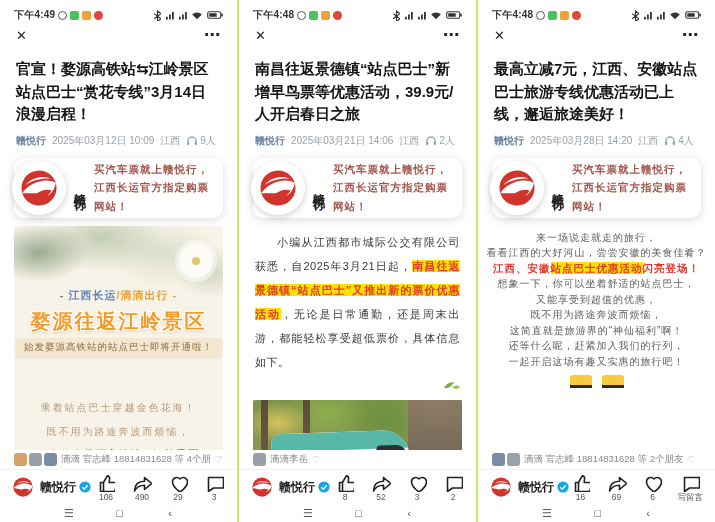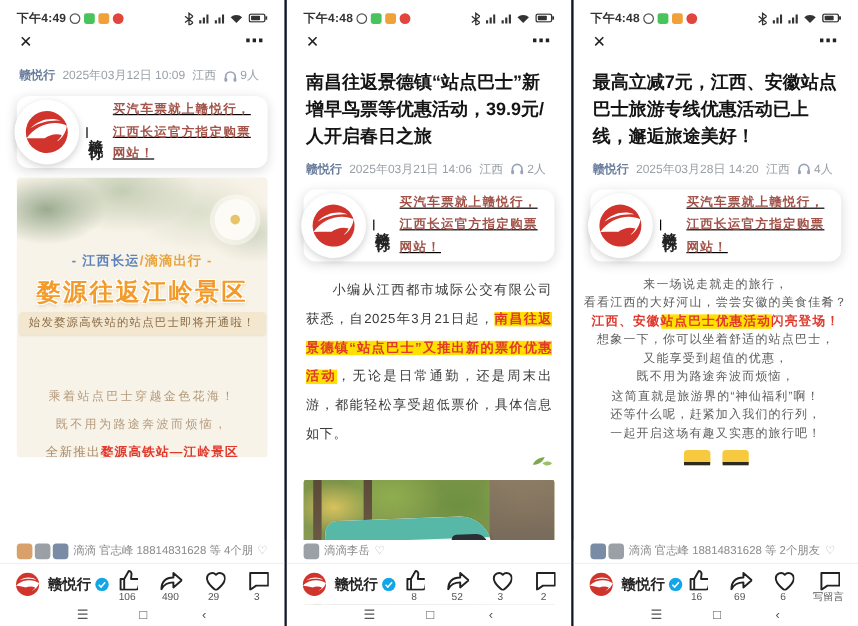--- a/index.html
+++ b/index.html
@@ -1,18 +1,18 @@
 <!DOCTYPE html>
 <html><head>
 <meta charset="utf-8">
 <style>
   * { margin:0; padding:0; box-sizing:border-box; }
   html,body { background:#fff; }
   body { font-family:"Liberation Sans","DejaVu Sans",sans-serif; }
-  .stage { width:715px; height:522px; display:flex; gap:2px; background:#0f172a; overflow:hidden; }
+  .stage { width:715px; height:522px; display:flex; gap:2px; background:#bef264; overflow:hidden; }
   .phone { width:237px; height:522px; background:#fff; position:relative; overflow:hidden; flex:none; }
 
   
   .status { display:flex; align-items:center; justify-content:space-between; padding:8px 14px 0 14px; height:22px; }
   .status-left { display:flex; align-items:center; gap:3px; }
   .status-time { font-size:10px; color:#333; font-weight:700; letter-spacing:.2px; }
   .mini { width:9px; height:9px; border-radius:2px; display:inline-block; }
   .mini.clock { border:1.3px solid #555; border-radius:50%; position:relative; background:#fff; }
   .mini.green { background:#49c35c; }
   .mini.orange { background:#f0a13a; }
@@ -26,21 +26,21 @@
   .more-btn { font-size:16px; color:#222; font-weight:700; letter-spacing:1px; cursor:pointer; line-height:10px; }
 
   
   .title { margin:10px 16px 0 16px; font-size:15px; font-weight:700; color:#141414; line-height:1.5; }
   .byline { display:flex; align-items:center; gap:6px; margin:8px 16px 0 16px; font-size:10px; white-space:nowrap; }
   .byline .account { color:#6a7d9c; font-weight:600; }
   .byline .dim { color:#9aa0a6; }
   .byline .listeners { color:#9aa0a6; display:flex; align-items:center; gap:2px; }
 
   
-  .banner { margin:10px 14px 0 14px; background:#fff; border-radius:10px; box-shadow:0 2px 10px rgba(0,0,0,.14); height:60px; display:flex; align-items:center; padding:6px 10px 6px 4px; position:relative;text-decoration:underline; }
+  .banner { margin:10px 14px 0 14px; background:#fff; border-radius:10px; box-shadow:0 2px 10px rgba(0,0,0,.14); height:60px; display:flex; align-items:center; padding:6px 10px 6px 4px; position:relative; }
   .banner-logo-wrap { width:54px; height:54px; background:#fff; border-radius:50%; box-shadow:0 2px 6px rgba(0,0,0,.18); display:flex; align-items:center; justify-content:center; transform:rotate(-12deg); flex:none; margin-left:-6px; }
   .banner-logo-wrap svg { width:40px; height:40px; }
   .banner-vert { writing-mode:vertical-rl; text-orientation:upright; font-size:12px; font-weight:700; color:#222; letter-spacing:3px; margin:0 8px 0 8px; line-height:1; }
   .banner-slogan { font-size:10.5px; color:#a2544a; font-weight:600; line-height:1.75; letter-spacing:1px; }
 
   
   .poster { margin:8px 14px 0 14px; height:233px; position:relative; background:#f8f3e8; border-radius:3px; overflow:hidden; cursor:pointer; }
   .watercolor { position:absolute; inset:0 0 auto 0; height:70px;
     background:
       radial-gradient(70px 42px at 12% 38%, rgba(138,158,128,.85), transparent 70%),
@@ -192,20 +192,21 @@
           </svg>
         <svg width="16" height="8">
             <use href="#ic-batt"></use>
           </svg>
       </div>
     </div>
     <div class="navrow">
       <span class="close-btn">✕</span>
       <span class="more-btn">⋯</span>
     </div>
+    <div class="title">官宣！婺源高铁站⇆江岭景区站点巴士“赏花专线”3月14日浪漫启程！</div>
     <div class="byline">
       <span class="account">赣悦行</span>
       <span class="dim">2025年03月12日 10:09</span>
       <span class="dim">江西</span>
       <span class="listeners">
         <svg width="12" height="11">
             <use href="#ic-headset"></use>
           </svg>
         <span>9人</span>
       </span>

